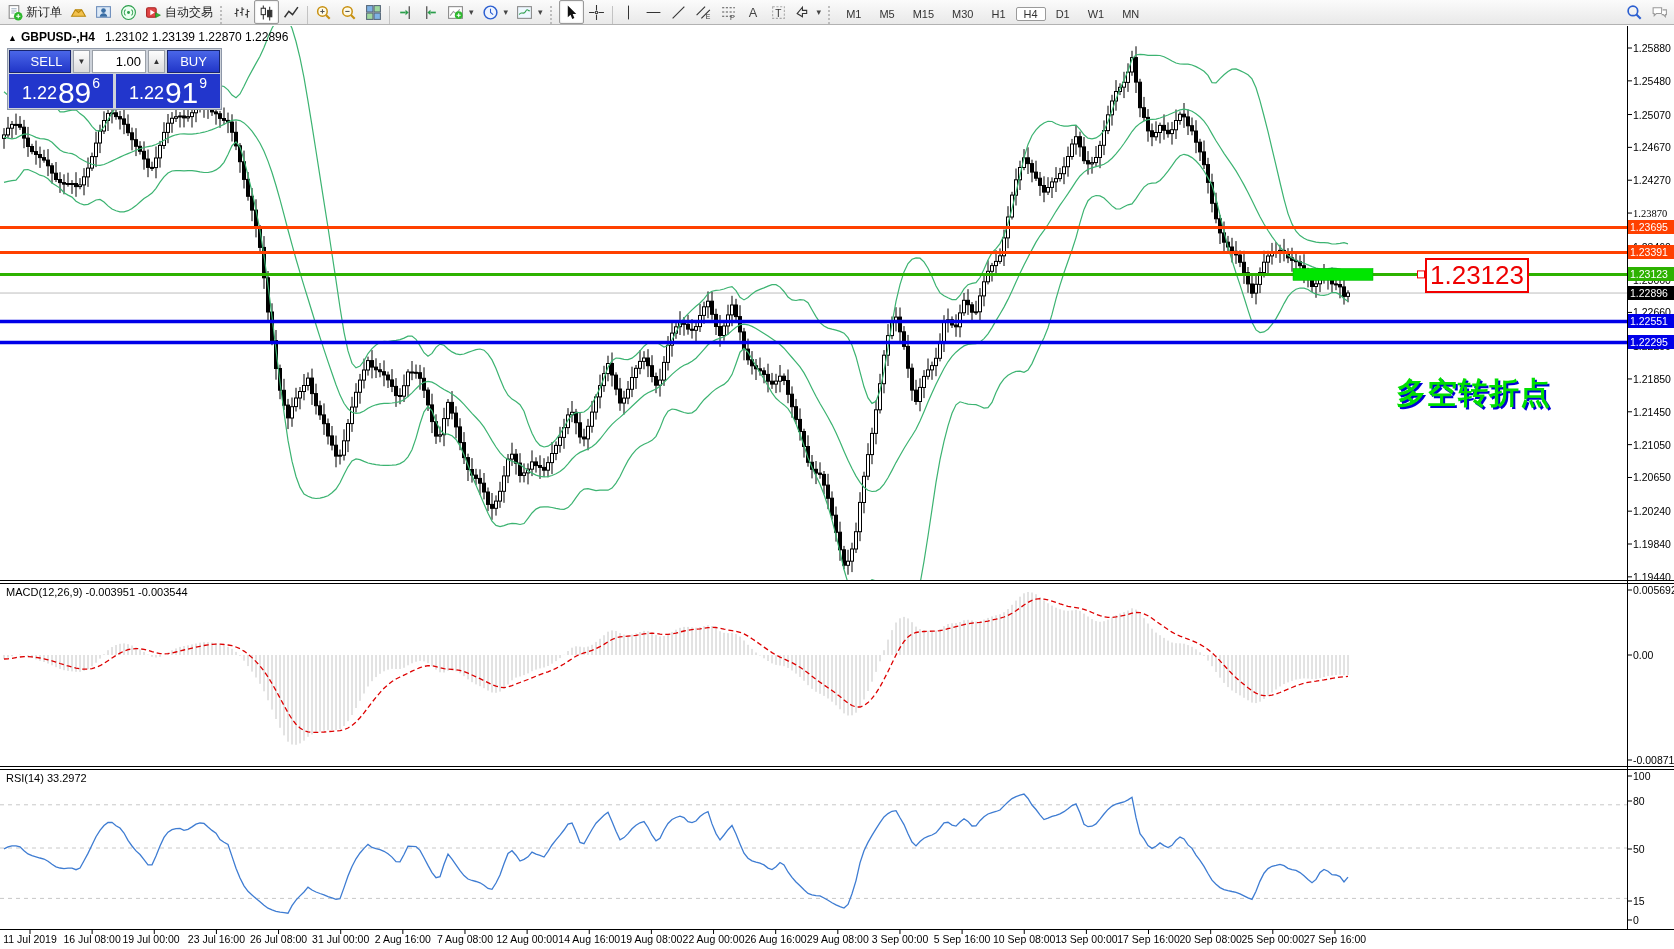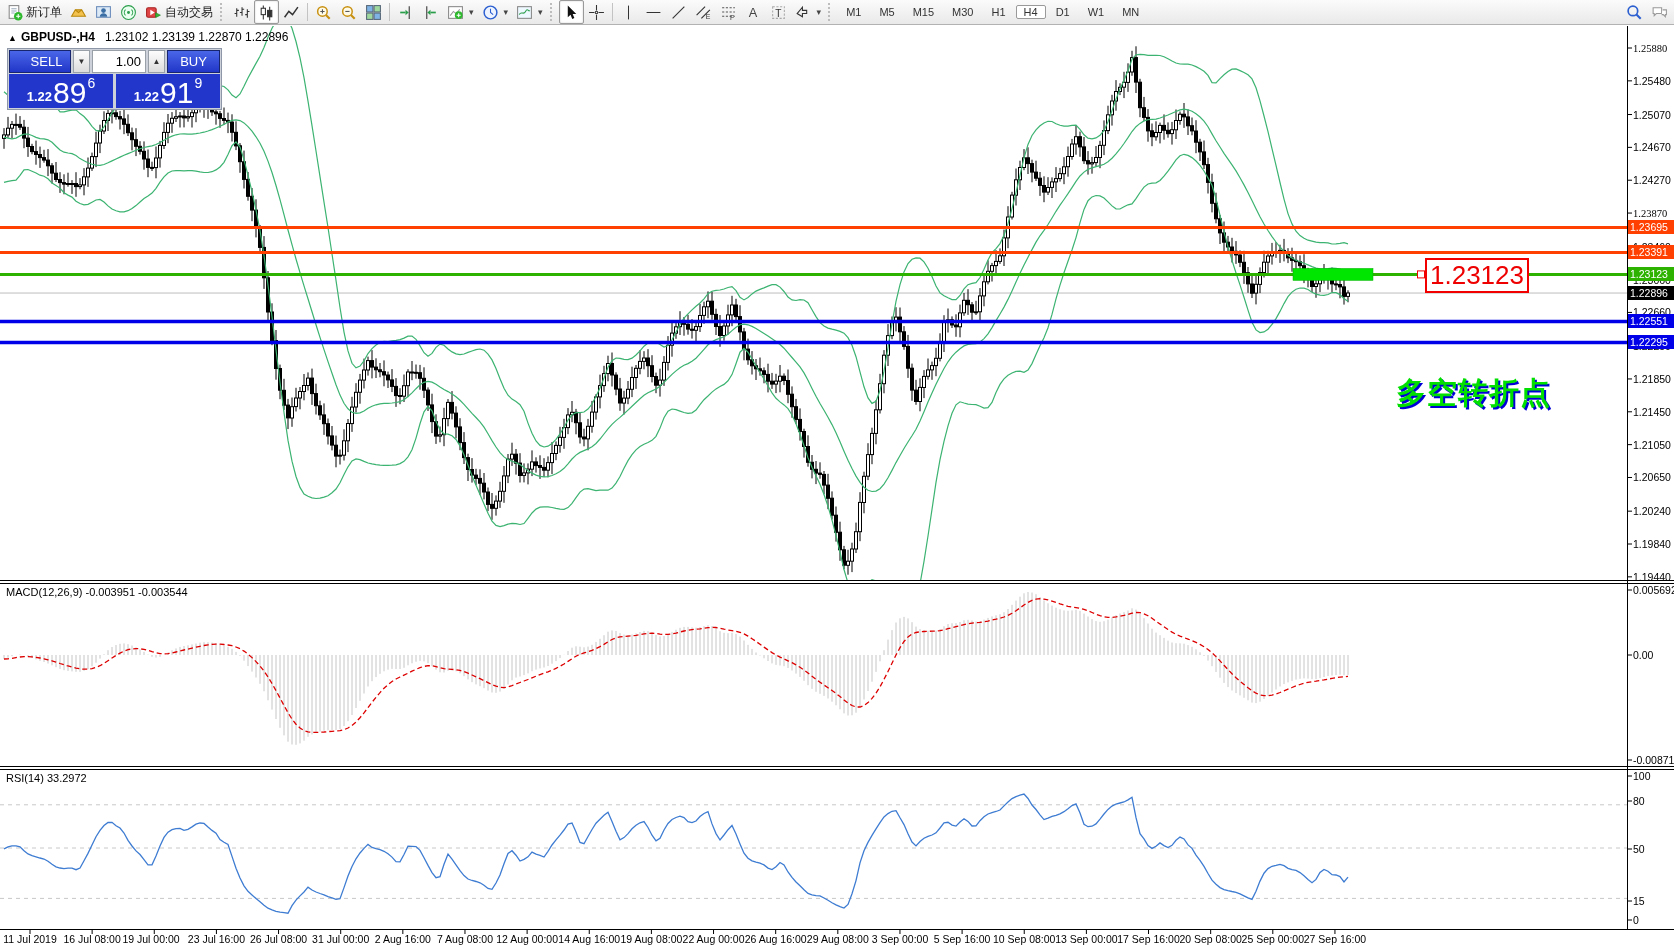--- a/index.html
+++ b/index.html
@@ -1,19 +1,19 @@
 <!DOCTYPE html>
 <html><head>
 <meta charset="utf-8">
 <style>
   html,body{margin:0;padding:0;background:#fff;font-family:"Liberation Sans",sans-serif;}
   #app{position:relative;width:1674px;height:949px;overflow:hidden;background:#fff;}
   
   #toolbar{position:absolute;left:0;top:0;width:1674px;height:25px;background:linear-gradient(#fbfbfb,#e9e9e9);
-    border-bottom:1px solid #b2b2b2;display:flex;align-items:center;box-sizing:border-box;padding:0 2px;}
+    border-bottom:1px solid #b2b2b2;display:flex;align-items:flex-end;box-sizing:border-box;padding:0 2px;}
   .tbtn{display:flex;align-items:center;gap:3px;height:22px;padding:0 3px;border:1px solid transparent;border-radius:2px;color:#222;font-size:12px;white-space:nowrap;}
   .tbtn svg{width:17px;height:17px;display:block;}
   .tbtn.pressed{background:#fff;border-color:#9a9a9a;box-shadow:inset 0 0 2px #ccc;}
   .tsep{width:1px;height:18px;background:#c3c3c3;margin:0 3px;}
   .tgrip{width:4px;height:18px;margin:0 3px;border-left:2px dotted #bdbdbd;}
   .dd::after{content:"▾";font-size:9px;color:#444;margin-left:2px;}
   .tfbtn{height:20px;line-height:20px;padding:0 7px;font-size:11px;color:#333;border:1px solid transparent;border-radius:2px;margin:0 1px;}
   .tfbtn.active{background:#fff;border-color:#9a9a9a;}
   #tb-right{margin-left:auto;display:flex;align-items:center;}
   
@@ -26,21 +26,21 @@
   
   #trade-panel{left:7px;top:23px;width:215px;z-index:3;background:#cdd2da;border:1px solid #8d97a8;padding:1px;box-sizing:border-box;}
   #tp-row1{display:flex;height:23px;gap:2px;}
   .tp-btn{background:linear-gradient(#4a66e8,#2136c8);border:1px solid #17246e;color:#fff;font-size:13px;display:flex;align-items:center;justify-content:center;}
   #sell-btn{width:47px;padding-left:13px;}
   #buy-btn{width:51px;}
   .stepbtn{width:15px;background:linear-gradient(#fdfdfd,#dcdcdc);border:1px solid #9aa0a8;color:#333;font-size:8px;display:flex;align-items:center;justify-content:center;}
   #vol-field{flex:1;background:#fff;border:1px solid #9aa0a8;font-size:13px;color:#000;display:flex;align-items:center;justify-content:flex-end;padding-right:4px;}
   #tp-row2{display:flex;gap:3px;margin-top:1px;height:34px;}
   .pricebox{flex:1;background:#2236cc;color:#fff;display:flex;align-items:flex-end;justify-content:center;padding-bottom:1px;}
-  .pricebox .small{font-size:13px;font-weight:bold;margin-bottom:3px;}
+  .pricebox .small{font-size:18px;font-weight:normal;margin-bottom:3px;}
   .pricebox .big{font-size:30px;line-height:28px;margin:0 1px;}
   .pricebox .sup{font-size:14px;align-self:flex-start;margin-top:1px;}
   
   .plabel{position:absolute;left:1633px;font-size:10.5px;color:#000;transform:translateY(-50%);white-space:nowrap;z-index:2;}
   .ptag{position:absolute;left:1628px;width:44px;height:14px;line-height:14px;font-size:10.5px;color:#fff;padding-left:2px;transform:translateY(-50%);z-index:2;}
   .ilabel{position:absolute;font-size:11px;color:#000;z-index:2;}
   .tlabel{position:absolute;top:908px;font-size:10.5px;color:#000;transform:translateX(-50%);white-space:nowrap;z-index:2;}
   
   #annot-box{position:absolute;left:1425px;top:233px;width:100px;height:31px;border:2px solid #f20000;background:#fff;
     color:#ee0000;font-size:26px;text-align:center;line-height:30px;z-index:3;}
@@ -771,21 +771,21 @@
             <span class="big">91</span>
             <span class="sup">9</span>
         </div>
       </div>
     </div>
 
     <div class="overlay ilabel" id="macd-label">MACD(12,26,9) -0.003951 -0.003544</div>
     <div class="overlay ilabel" id="rsi-label">RSI(14) 33.2972</div>
 
     <div id="price-axis">
-        <div class="plabel" style="top: 23px; font-family: Liberation Serif, serif;">1.25880</div>
+        <div class="plabel" style="top: 23px;">1.25880</div>
         <div class="plabel" style="top: 55.848px;">1.25480</div>
         <div class="plabel" style="top: 89.5172px;">1.25070</div>
         <div class="plabel" style="top: 122.365px;">1.24670</div>
         <div class="plabel" style="top: 155.213px;">1.24270</div>
         <div class="plabel" style="top: 188.061px; font-family: Liberation Serif, serif;">1.23870</div>
         <div class="plabel" style="top: 221.73px;">1.23460</div>
         <div class="plabel" style="top: 254.578px;">1.23060</div>
         <div class="plabel" style="top: 287.426px;">1.22660</div>
         <div class="plabel" style="top: 321.096px;">1.22250</div>
         <div class="plabel" style="top: 353.944px;">1.21850</div>

